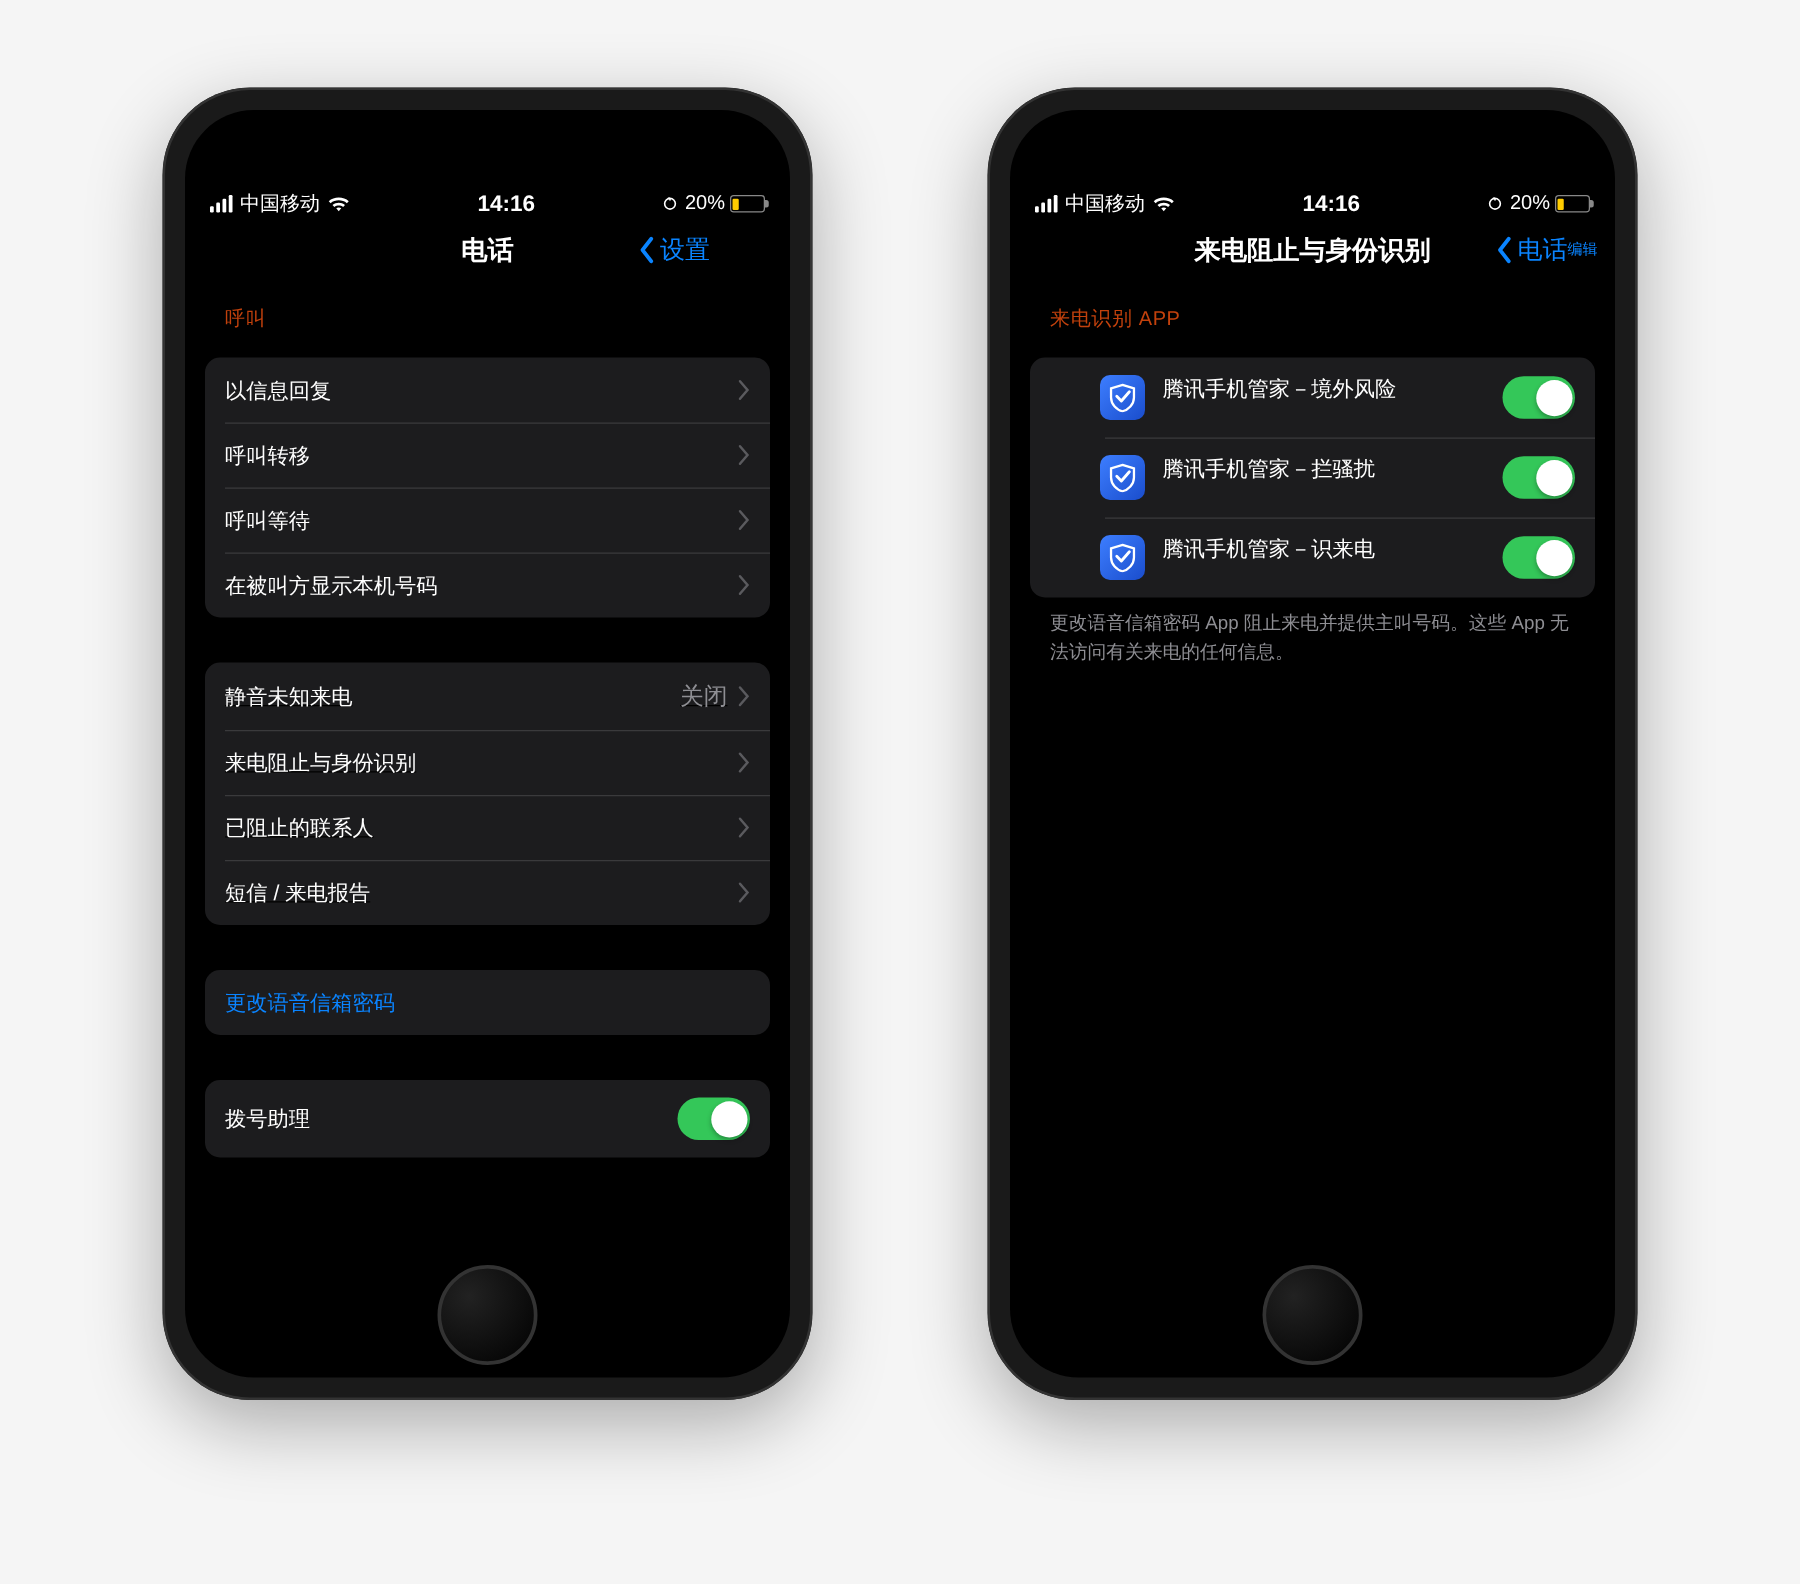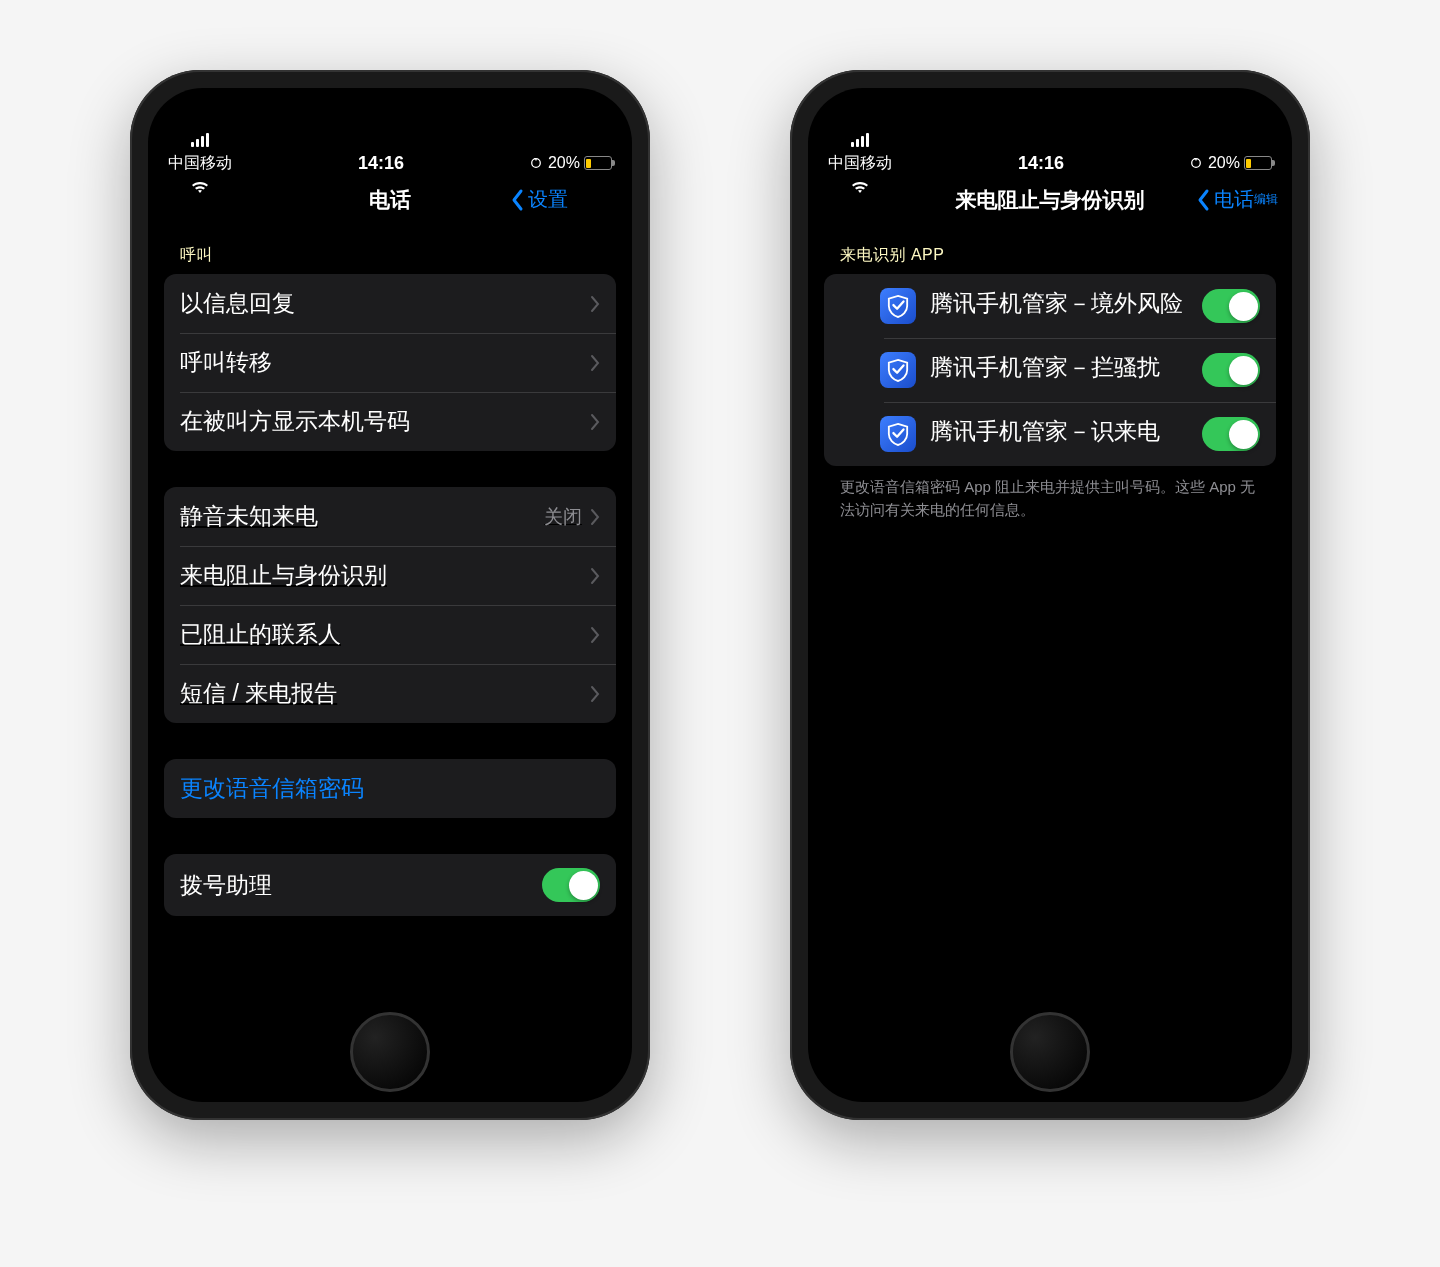--- a/index.html
+++ b/index.html
@@ -57,21 +57,21 @@
     }
     .status-bar {
       display: flex;
       justify-content: space-between;
       align-items: center;
       padding: 6px 20px 4px;
       color: #fff;
       font-size: 18px;
       height: 28px;
     }
-    .status-left { display: flex; align-items: center; gap: 6px; flex-direction: column; }
+    .status-left { display: flex; align-items: center; gap: 6px; }
     .status-right { display: flex; align-items: center; gap: 6px; }
     .signal-bars {
       display: flex;
       align-items: flex-end;
       gap: 2px;
       height: 14px;
     }
     .signal-bars span {
       width: 3px;
       background: #fff;
@@ -143,23 +143,23 @@
       color: #0a84ff;
       font-size: 12px;
       cursor: pointer;
     }
     .content {
       padding: 0 16px;
       height: calc(100% - 210px);
       overflow: hidden;
     }
     .section-header {
-      color: #fef9c3;
+      color: #c2410c;
       font-size: 16px;
-      padding: 18px 16px 8px;
+      padding: 18px 16px 20px;
       letter-spacing: 0.5px;
     }
     .section-footer {
       color: #8e8e93;
       font-size: 15px;
       padding: 10px 16px;
       line-height: 1.5;
     }
     .group {
       background: #1c1c1e;
@@ -182,21 +182,21 @@
       position: absolute;
       left: 16px;
       right: 0;
       bottom: 0;
       height: 0.5px;
       background: #3a3a3c;
     }
     .cell.with-icon:not(:last-child)::after { left: 60px; }
     .cell-label {
       color: #fff;
-      font-size: 23px;
+      font-size: 17px;
       flex: 1;
     }
     .cell-label.blue { color: #0a84ff; }
     .cell-detail {
       color: #8e8e93;
       font-size: 19px;
       margin-right: 8px;
     }
     .chevron {
       color: #5a5a5e;
@@ -292,20 +292,28 @@
         </div>
         <div class="cell">
           <span class="cell-label">呼叫转移</span>
           <span class="chevron">
               <svg viewBox="0 0 10 18" fill="none" stroke="currentColor" stroke-width="2" stroke-linecap="round">
                 <path d="M2 2 L8 9 L2 16"></path>
               </svg>
             </span>
         </div>
         <div class="cell">
+          <span class="cell-label">呼叫等待</span>
+          <span class="chevron">
+              <svg viewBox="0 0 10 18" fill="none" stroke="currentColor" stroke-width="2" stroke-linecap="round">
+                <path d="M2 2 L8 9 L2 16"></path>
+              </svg>
+            </span>
+        </div>
+        <div class="cell">
           <span class="cell-label">在被叫方显示本机号码</span>
           <span class="chevron">
               <svg viewBox="0 0 10 18" fill="none" stroke="currentColor" stroke-width="2" stroke-linecap="round">
                 <path d="M2 2 L8 9 L2 16"></path>
               </svg>
             </span>
         </div>
       </div>
 
       <div class="group" style="margin-top:36px;text-decoration:underline;">

